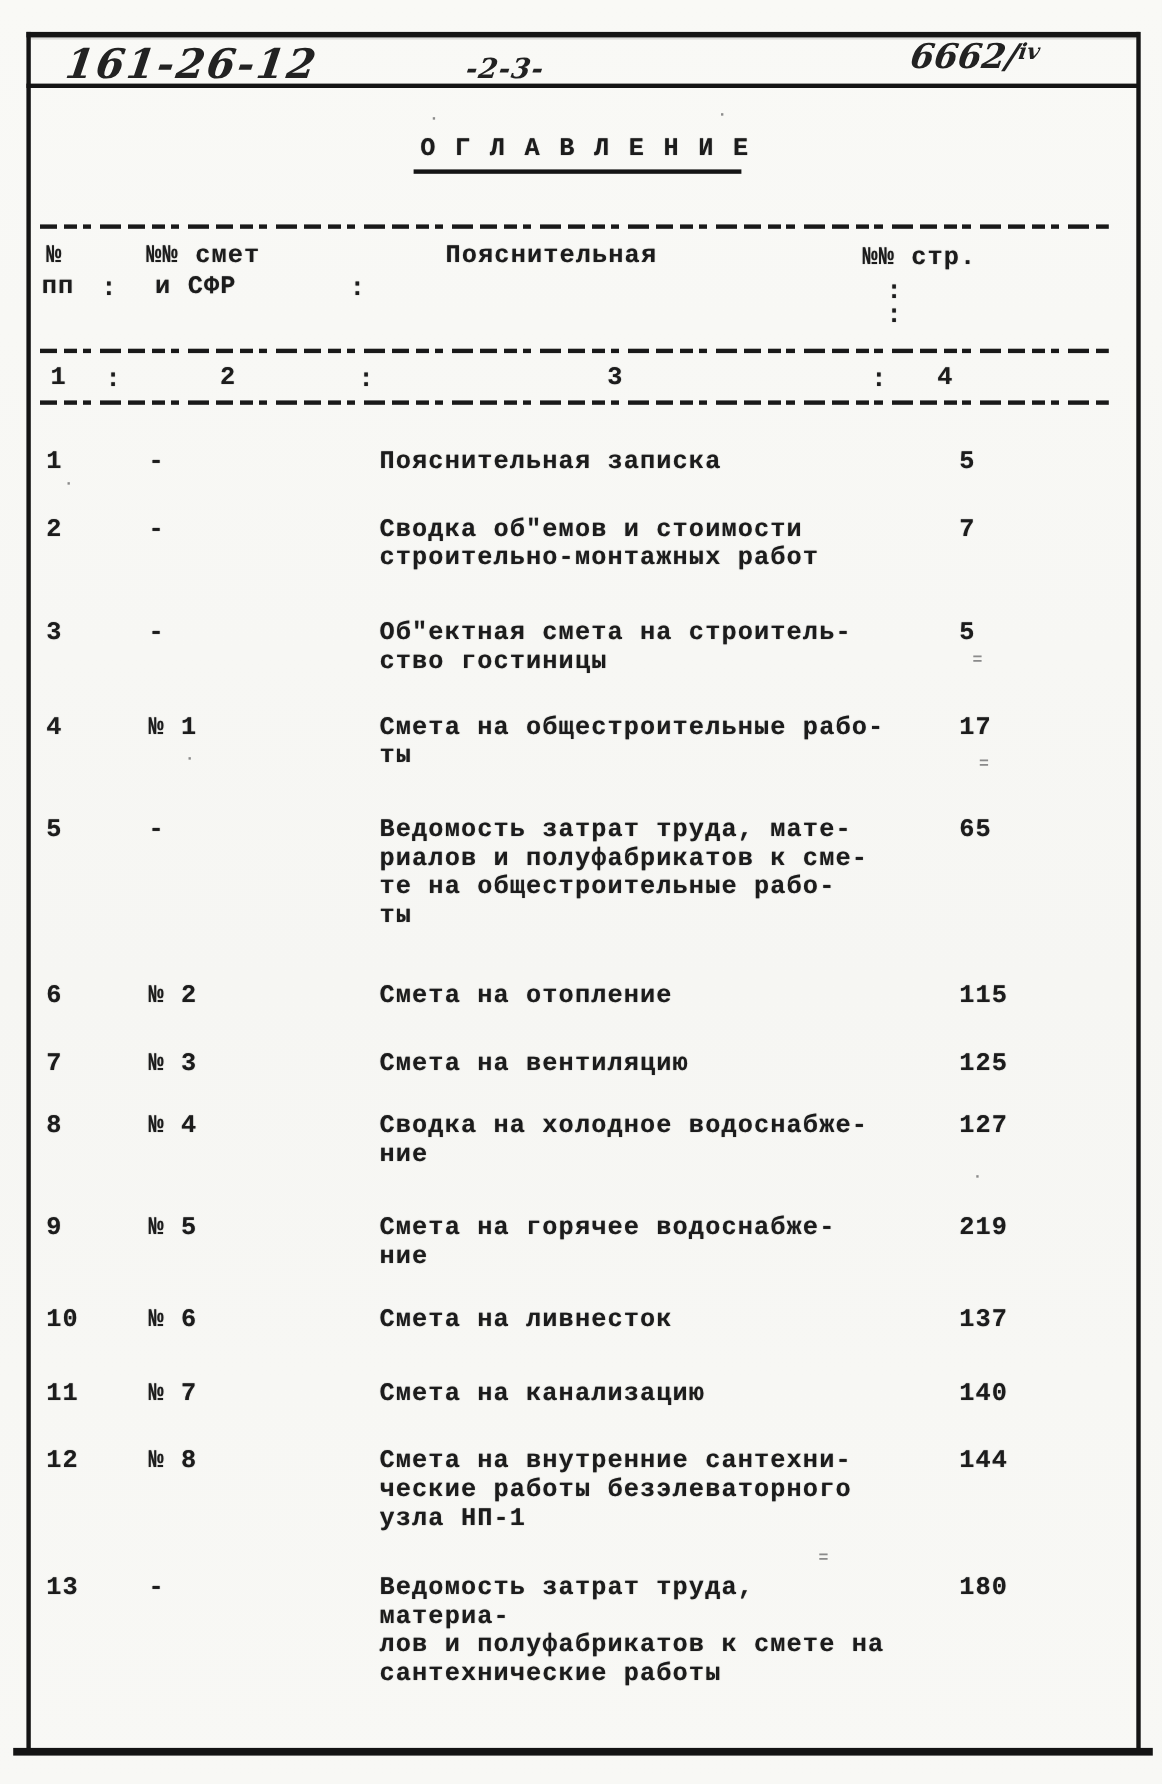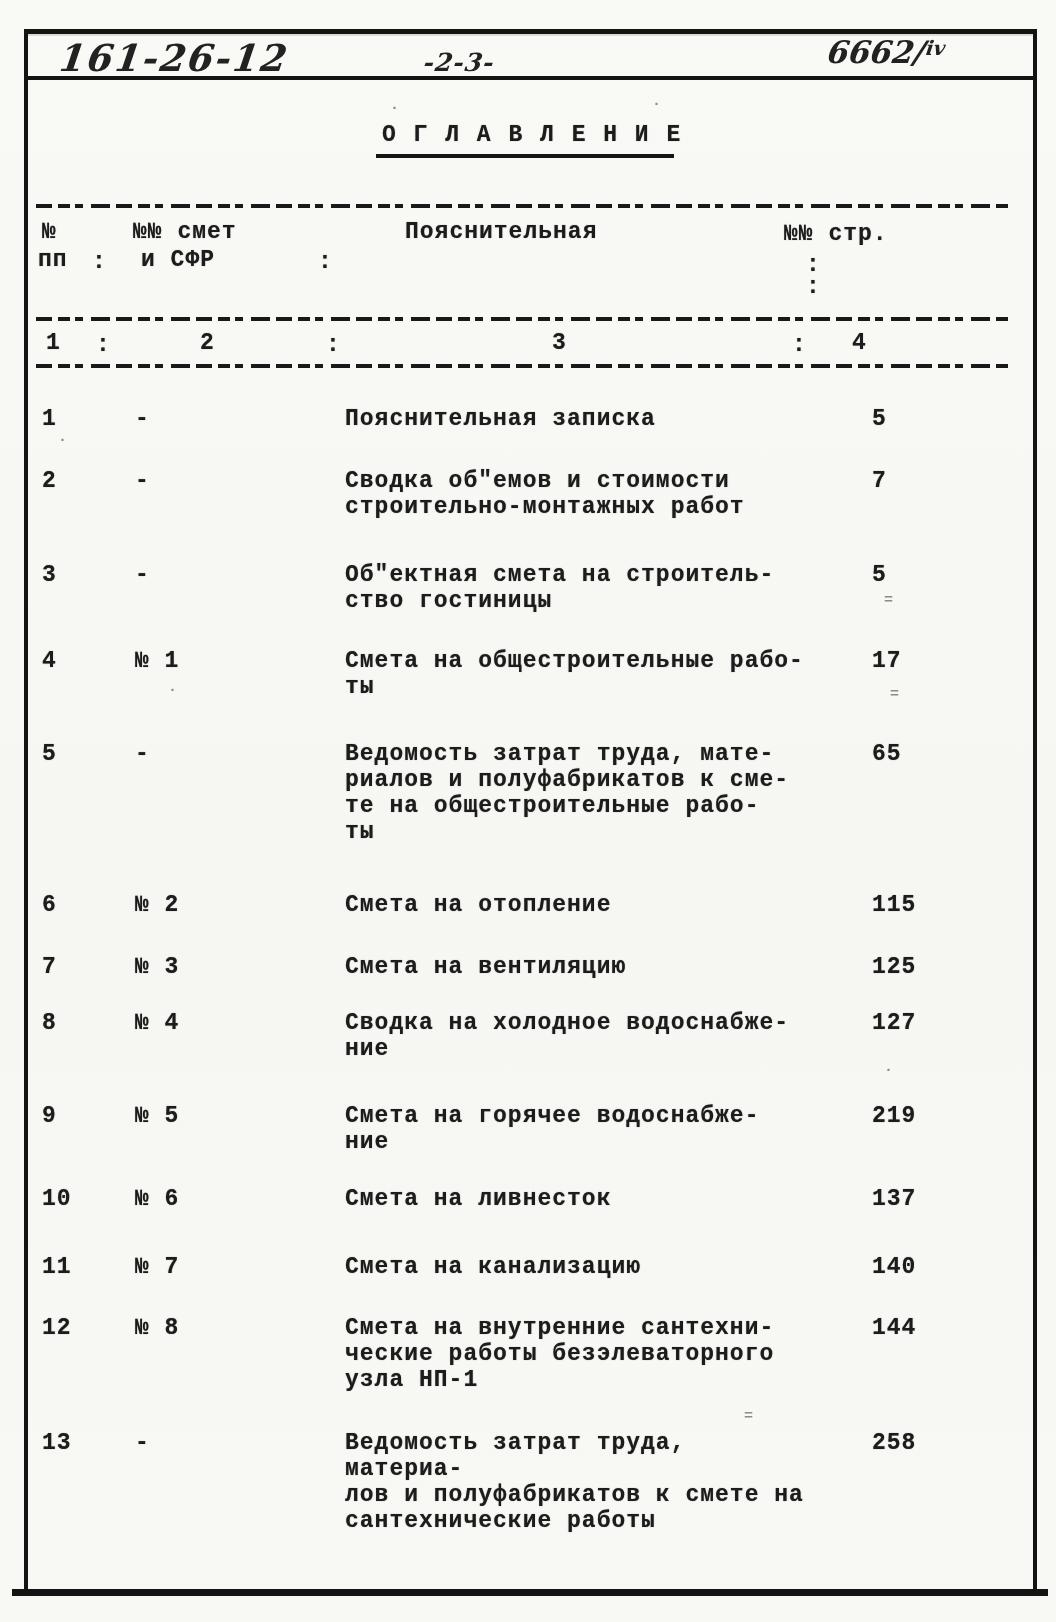--- a/index.html
+++ b/index.html
@@ -181,21 +181,21 @@
 ческие работы безэлеваторного
 узла НП-1</span>
     <span class="tw cell c-page">144</span>
   </div>
   <div class="row" style="top:1430px">
     <span class="tw cell c-num">13</span>
     <span class="tw cell c-est">-</span>
     <span class="tw cell c-name">Ведомость затрат труда, материа-
 лов и полуфабрикатов к смете на
 сантехнические работы</span>
-    <span class="tw cell c-page">258</span>
+    <span class="tw cell c-page">180</span>
   </div>
 
   <span class="art" style="left:884px;top:592px">=</span>
   <span class="art" style="left:890px;top:686px">=</span>
   <span class="art" style="left:168px;top:682px">·</span>
   <span class="art" style="left:884px;top:1062px">·</span>
   <span class="art" style="left:744px;top:1408px">=</span>
   <span class="art" style="left:58px;top:432px">·</span>
   <span class="art" style="left:390px;top:100px">·</span>
   <span class="art" style="left:652px;top:96px">·</span>

